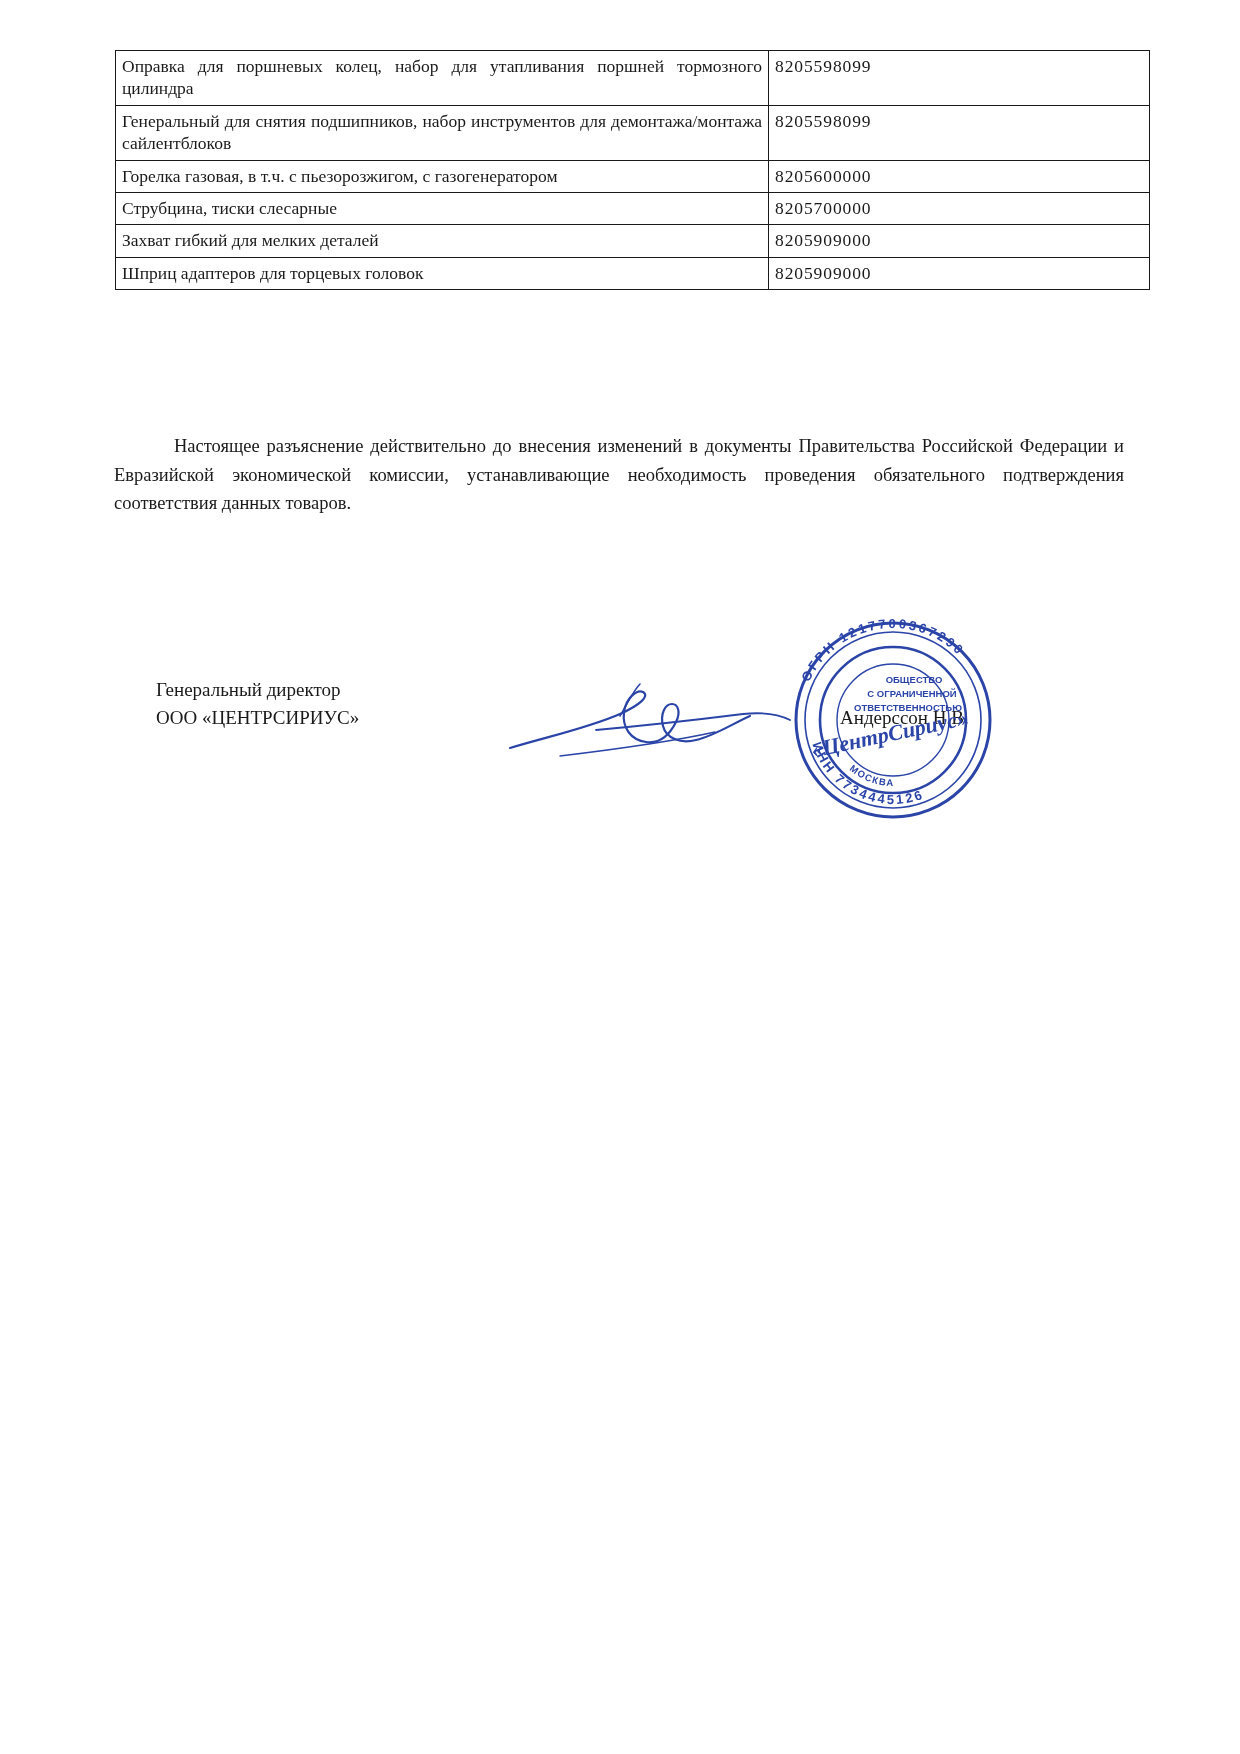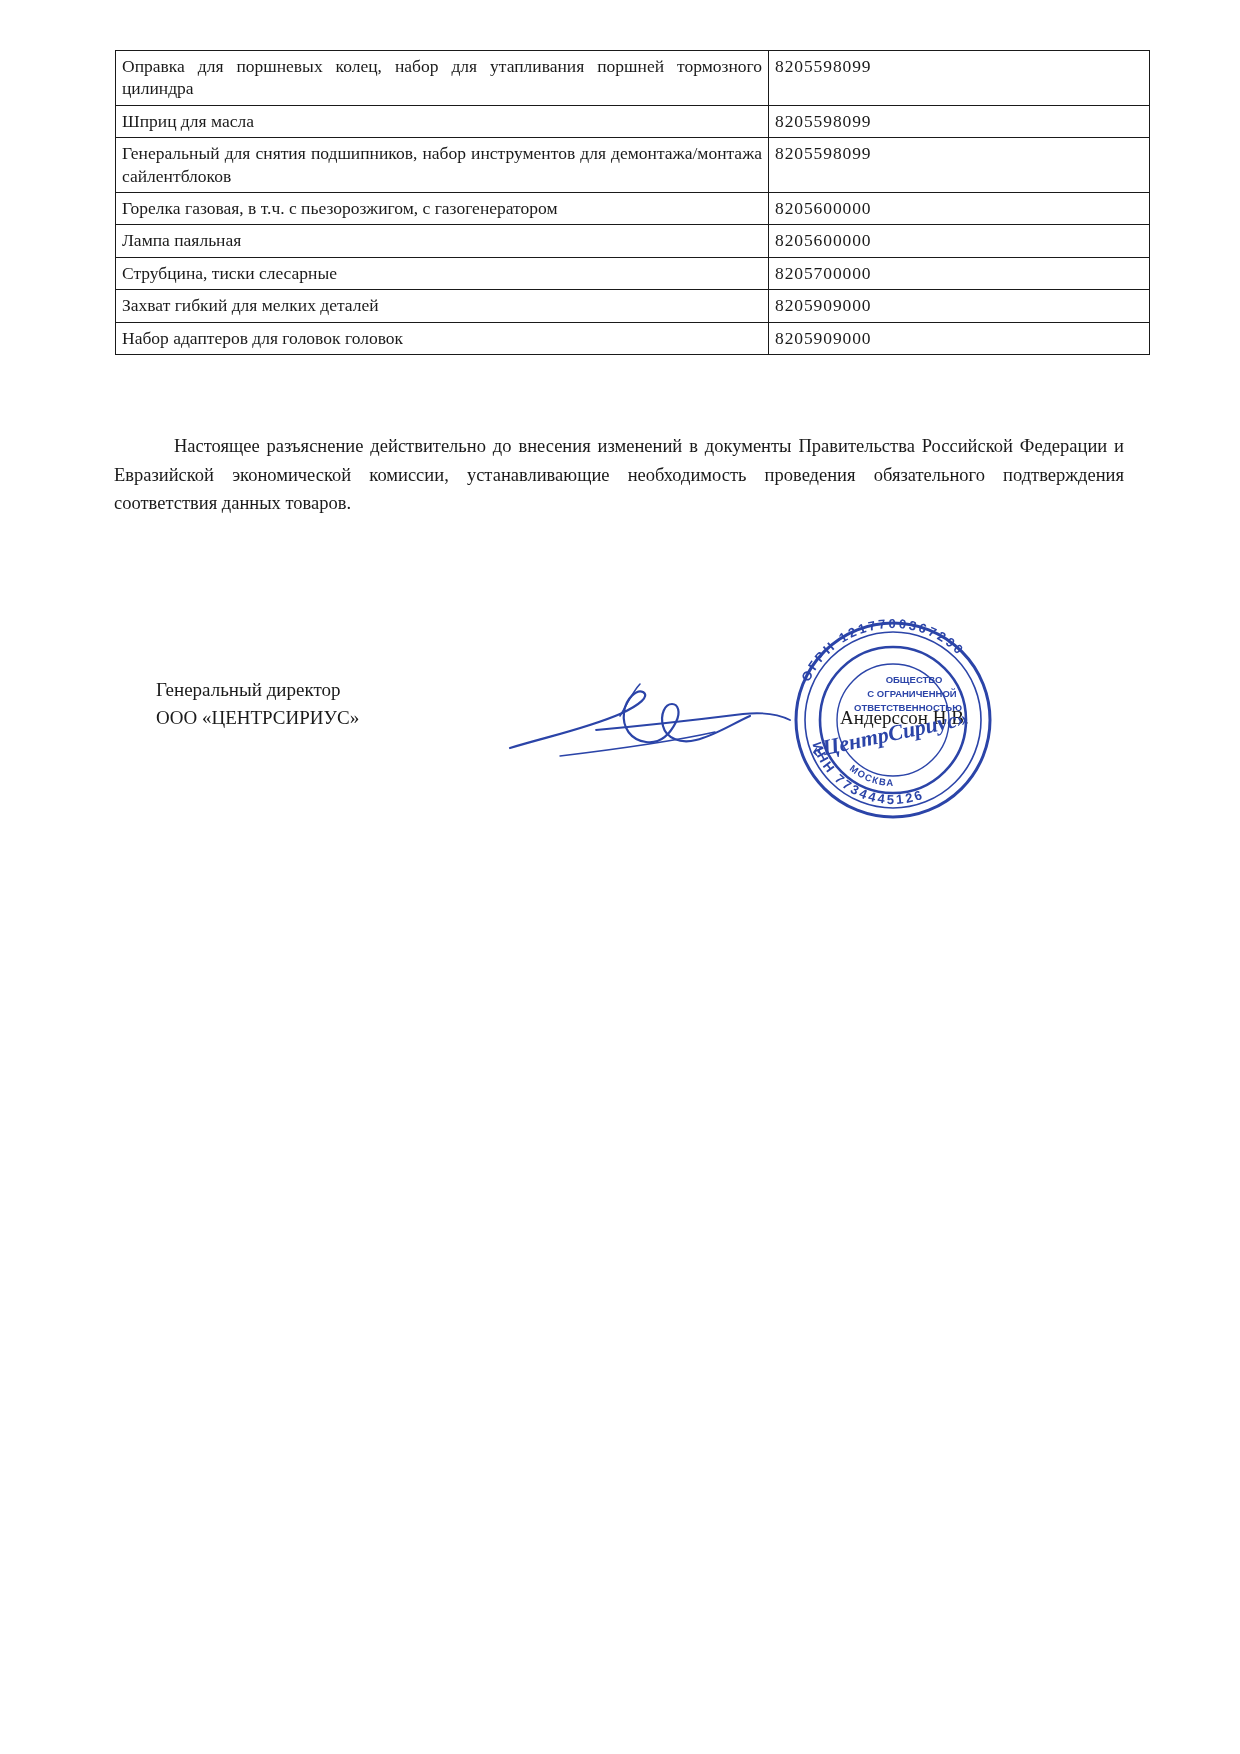--- a/index.html
+++ b/index.html
@@ -110,45 +110,37 @@
 
 <div class="page">
 
   <table class="goods-table">
     <tbody>
       <tr>
         <td class="name justify-both">Оправка для поршневых колец, набор для утапливания поршней тормозного цилиндра</td>
         <td class="code">8205598099</td>
       </tr>
       <tr>
-        <td class="name">Шприц для масла</td>
-        <td class="code">8205598099</td>
-      </tr>
-      <tr>
         <td class="name justify-both">Генеральный для снятия подшипников, набор инструментов для демонтажа/монтажа сайлентблоков</td>
         <td class="code">8205598099</td>
       </tr>
       <tr>
         <td class="name">Горелка газовая, в т.ч. с пьезорозжигом, с газогенератором</td>
-        <td class="code">8205600000</td>
-      </tr>
-      <tr>
-        <td class="name">Лампа паяльная</td>
         <td class="code">8205600000</td>
       </tr>
       <tr>
         <td class="name">Струбцина, тиски слесарные</td>
         <td class="code">8205700000</td>
       </tr>
       <tr>
         <td class="name">Захват гибкий для мелких деталей</td>
         <td class="code">8205909000</td>
       </tr>
       <tr>
-        <td class="name">Набор адаптеров для головок головок</td>
+        <td class="name">Шприц адаптеров для торцевых головок</td>
         <td class="code">8205909000</td>
       </tr>
     </tbody>
   </table>
 
   <div class="para" id="para-1">Настоящее разъяснение действительно до внесения изменений в документы Правительства Российской Федерации и Евразийской экономической комиссии, устанавливающие необходимость проведения обязательного подтверждения соответствия данных товаров.</div>
 
   <div class="sig-block">
     <div>Генеральный директор</div>
     <div>ООО «ЦЕНТРСИРИУС»</div>

